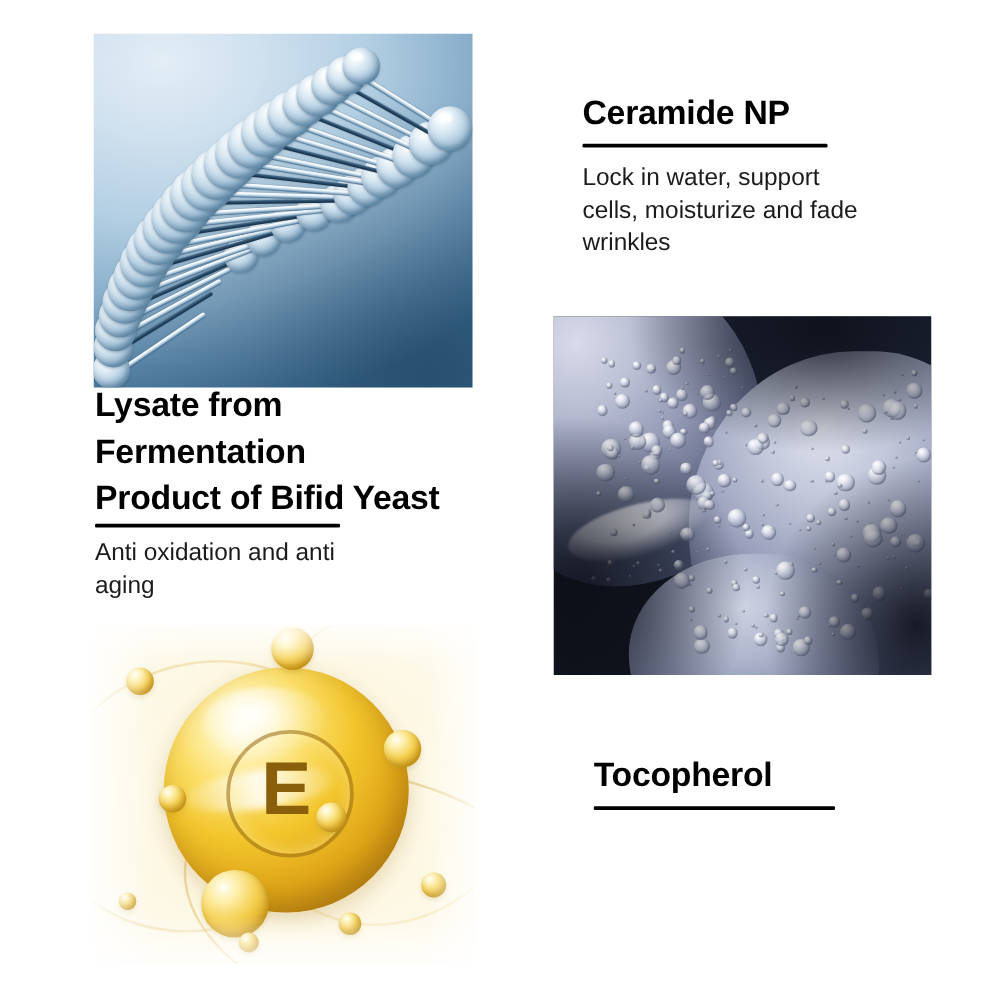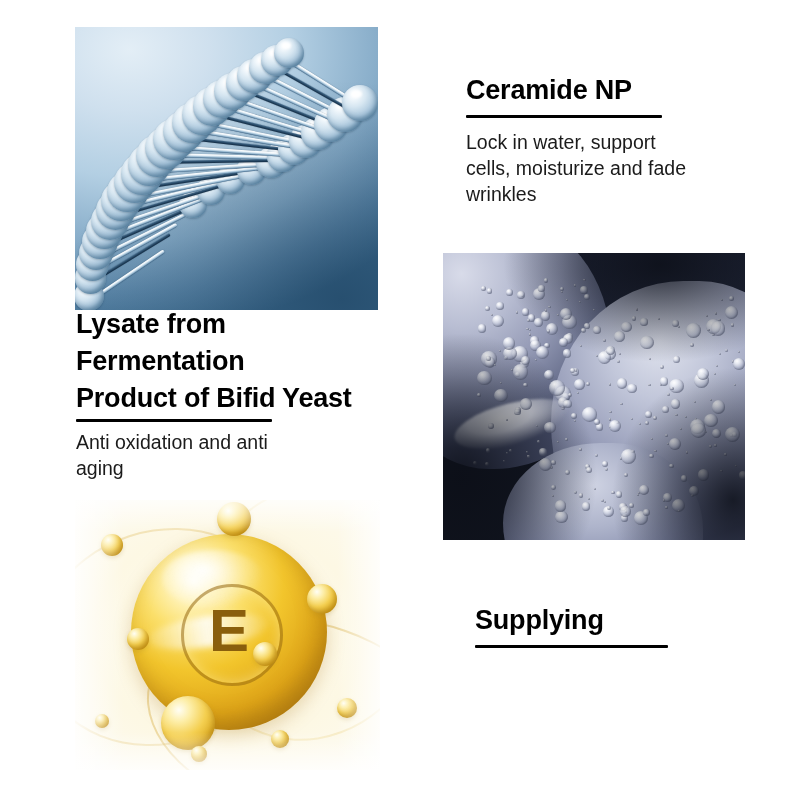--- a/index.html
+++ b/index.html
@@ -472,17 +472,17 @@
         <div class="gbub" style="left: 86px; top: 196px; width: 54px; height: 54px;"></div>
         <div class="gbub" style="left: 262px; top: 198px; width: 20px; height: 20px;"></div>
         <div class="gbub" style="left: 196px; top: 230px; width: 18px; height: 18px;"></div>
         <div class="gbub" style="left: 116px; top: 246px; width: 16px; height: 16px;"></div>
         <div class="gbub" style="left: 20px; top: 214px; width: 14px; height: 14px;"></div>
       </div>
     <div class="fade"></div>
   </div>
 
   <div class="abs" style="left:475px;top:602px;width:300px;">
-    <div class="heading">Supplying</div>
+    <div class="heading">Tocopherol</div>
     <div class="rule" style="width:193px;margin-top:6px;"></div>
   </div>
 
 </div>
 
 </body></html>

